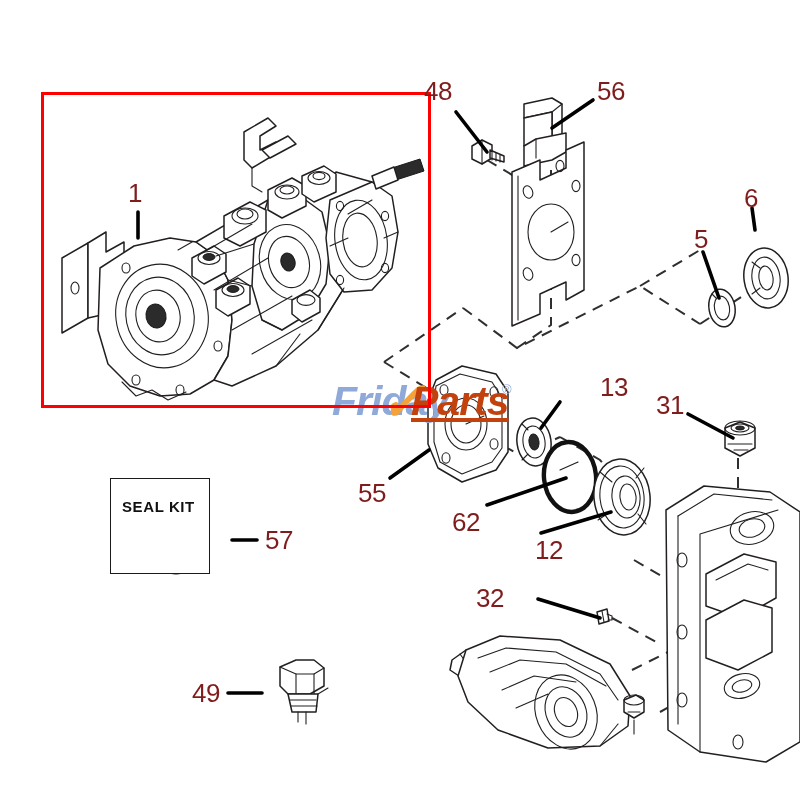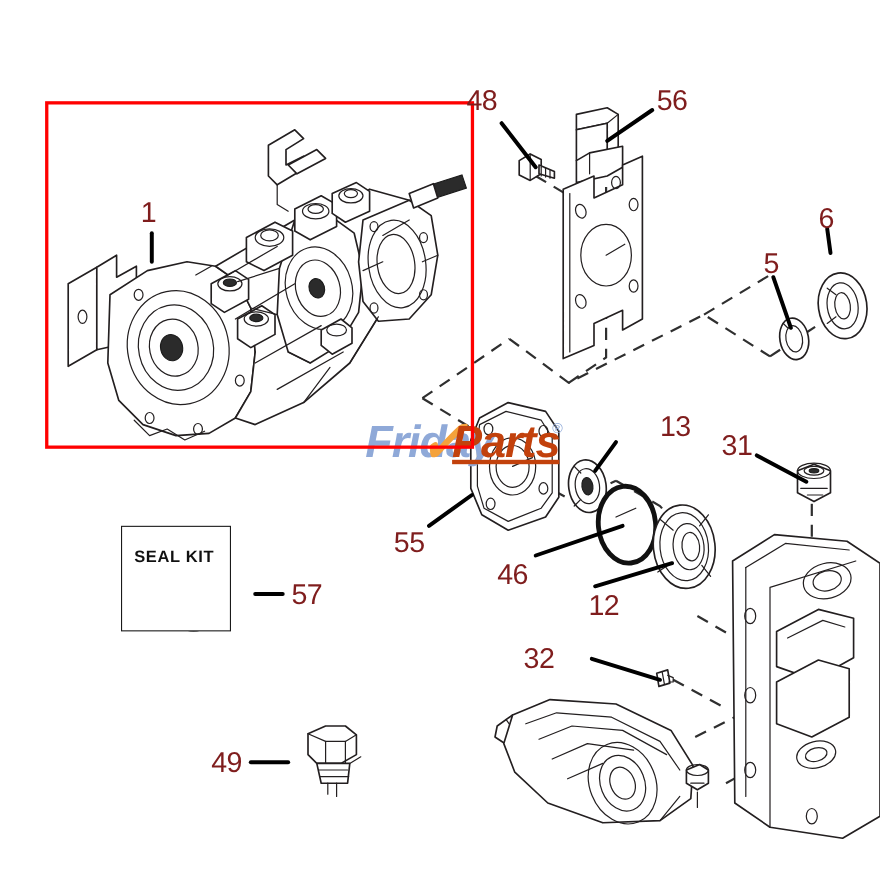--- a/index.html
+++ b/index.html
@@ -395,20 +395,20 @@
 
   <div class="highlight-box" style="left:41px; top:92px; width:390px; height:316px;"></div>
 
   <div class="callout-label" style="left:128px; top:180px;">1</div>
   <div class="callout-label" style="left:424px; top:78px;">48</div>
   <div class="callout-label" style="left:597px; top:78px;text-align:right;">56</div>
   <div class="callout-label" style="left:694px; top:226px;">5</div>
   <div class="callout-label" style="left:744px; top:185px;">6</div>
   <div class="callout-label" style="left:358px; top:480px;">55</div>
   <div class="callout-label" style="left:560px; top:374px;margin-left:40px;">13</div>
-  <div class="callout-label" style="left:452px; top:509px;">46</div>
+  <div class="callout-label" style="left:452px; top:509px;">62</div>
   <div class="callout-label" style="left:535px; top:537px;">12</div>
   <div class="callout-label" style="left:656px; top:392px;">31</div>
   <div class="callout-label" style="left:476px; top:585px;">32</div>
   <div class="callout-label" style="left:265px; top:527px;">57</div>
   <div class="callout-label" style="left:192px; top:680px;">49</div>
 
 </div>
 
 </body></html>

